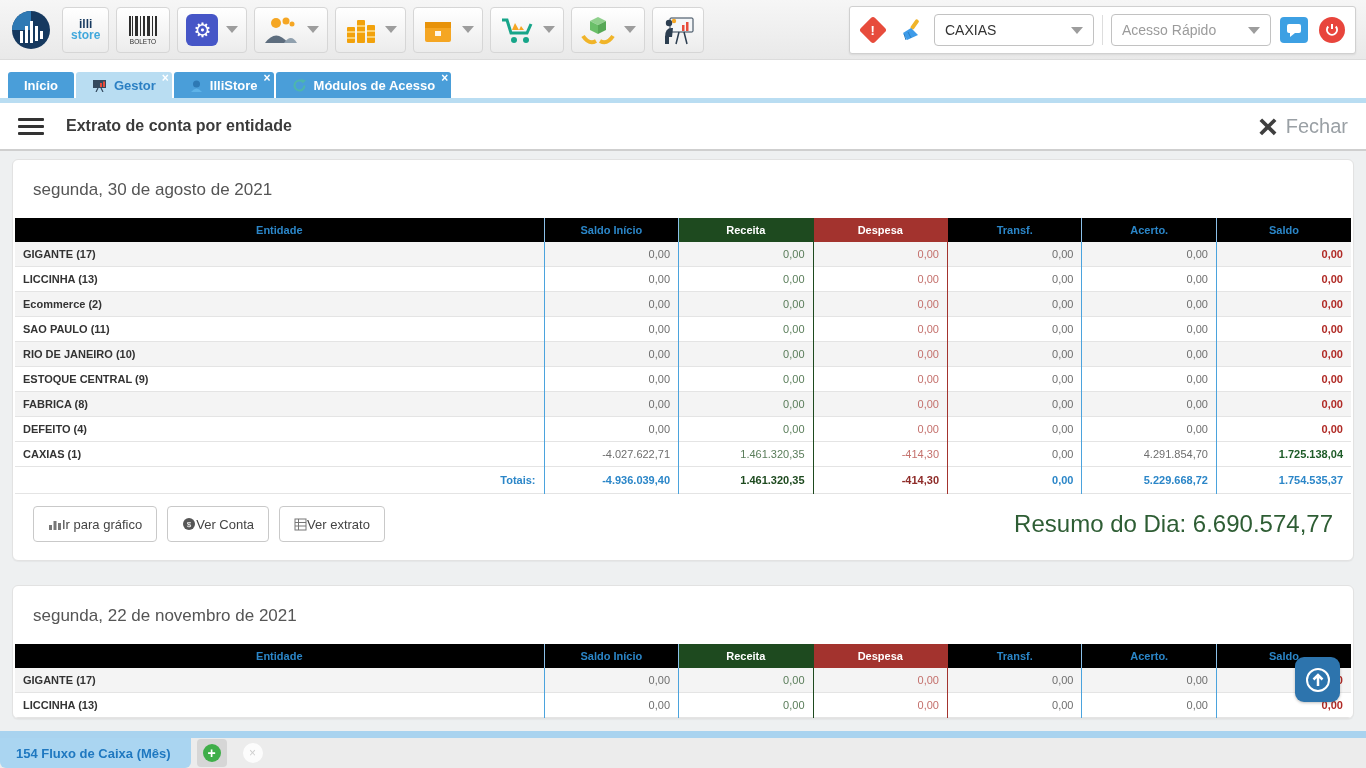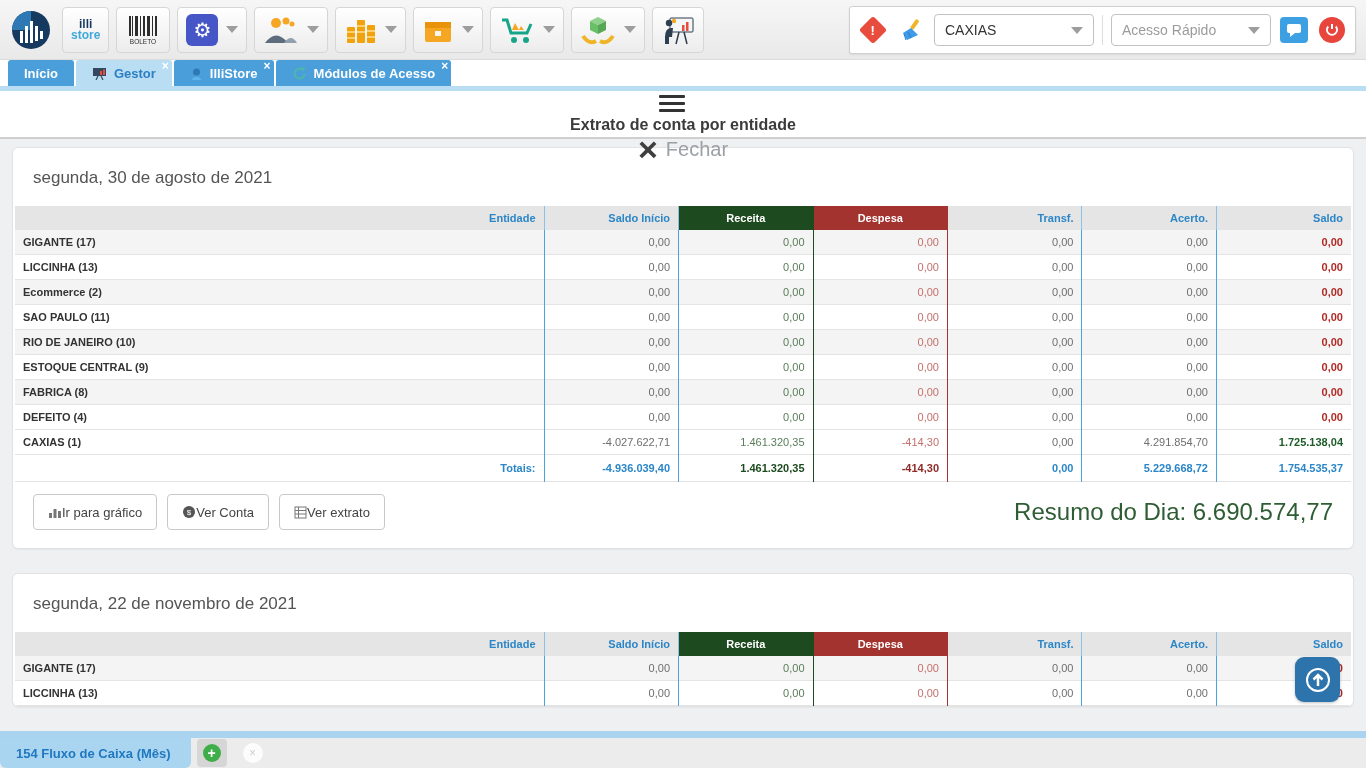--- a/index.html
+++ b/index.html
@@ -30,47 +30,47 @@
     display:flex; align-items:center; justify-content:space-between; padding:0 10px;
     font-size:14px; width:160px; cursor:pointer;}
   .select .val { color:#333; } .select .ph { color:#9b9b9b; }
   .vdiv { width:1px; height:30px; background:#ddd; }
   .chat-sq { width:28px; height:26px; background:#3da0e3; border-radius:4px;
     display:flex; align-items:center; justify-content:center;}
   .power-c { width:26px; height:26px; background:#e8453c; border-radius:50%;
     display:flex; align-items:center; justify-content:center;}
 
   
-  .tabbar { height:26px; background:#fff; display:flex; align-items:flex-end; padding-left:8px; gap:2px;}
+  .tabbar { height:38px; background:#fff; display:flex; align-items:flex-end; padding-left:8px; gap:2px;}
   .tab { height:26px; background:#4a9ed9; color:#fff; font-weight:bold; font-size:13px;
     display:flex; align-items:center; padding:0 16px; gap:7px; border-radius:3px 3px 0 0;
     position:relative; cursor:pointer;}
   .tab.active { background:#b9ddf2; color:#2b7fc3; }
   .tab .x { position:absolute; top:0px; right:3px; font-size:12px; color:#fff; line-height:12px; cursor:pointer;}
   .blue-strip { height:5px; background:#b9ddf2; }
 
   
   .page-header { height:48px; background:#fff; display:flex; align-items:center;
-    padding:0 18px; border-bottom:2px solid #cfcfcf;flex-direction:column;}
+    padding:0 18px; border-bottom:2px solid #cfcfcf;}
   .hamburger { width:26px; cursor:pointer; margin-right:22px;}
   .hamburger div { height:3px; background:#333; margin:4px 0; border-radius:1px;}
   .page-title { font-size:16px; font-weight:bold; color:#3b3b3b; flex:1;}
   .fechar { display:flex; align-items:center; gap:8px; cursor:pointer;}
   .fechar .x { font-size:34px; color:#3f3f3f; font-weight:bold; line-height:30px;}
   .fechar .lbl { font-size:20px; color:#9aa0a5; }
 
   
   .content { padding:8px 12px; }
   .card { background:#fff; border:1px solid #e2e2e2; border-radius:6px; margin-bottom:24px;
     box-shadow:0 1px 1px rgba(0,0,0,.04); overflow:hidden;}
   .card-date { font-size:17px; color:#555; padding:20px 20px 18px 20px; }
 
   table { width:calc(100% - 4px); margin:0 2px; border-collapse:collapse; table-layout:fixed; font-size:11px;}
   col.c-ent { width:39.6%; }
-  th { background:#e5e5e5; color:#2b86c8; text-align:right; font-size:11px; padding:6px 8px;
+  th { background:#000000; color:#2b86c8; text-align:center; font-size:11px; padding:6px 8px;
     border-right:1px solid #8cc0e8; }
   th.h2 { background:#1e4a1f; color:#fff; text-align:center; border-right:1px solid #1e4a1f;}
   th.h3 { background:#a3332e; color:#fff; text-align:center; border-right:1px solid #a3332e;}
   th:last-child { border-right:none; }
   tbody tr { border-bottom:1px solid #e4e4e4; }
   tbody tr.odd { background:#f4f4f4; } tbody tr.even { background:#fff; }
   td { padding:6px 8px; }
   td.ent { font-weight:bold; color:#333; border-right:1px solid #4ba3dd;}
   td.num { text-align:right; }
   td.si { color:#6e6e6e; border-right:1px solid #4ba3dd;}

